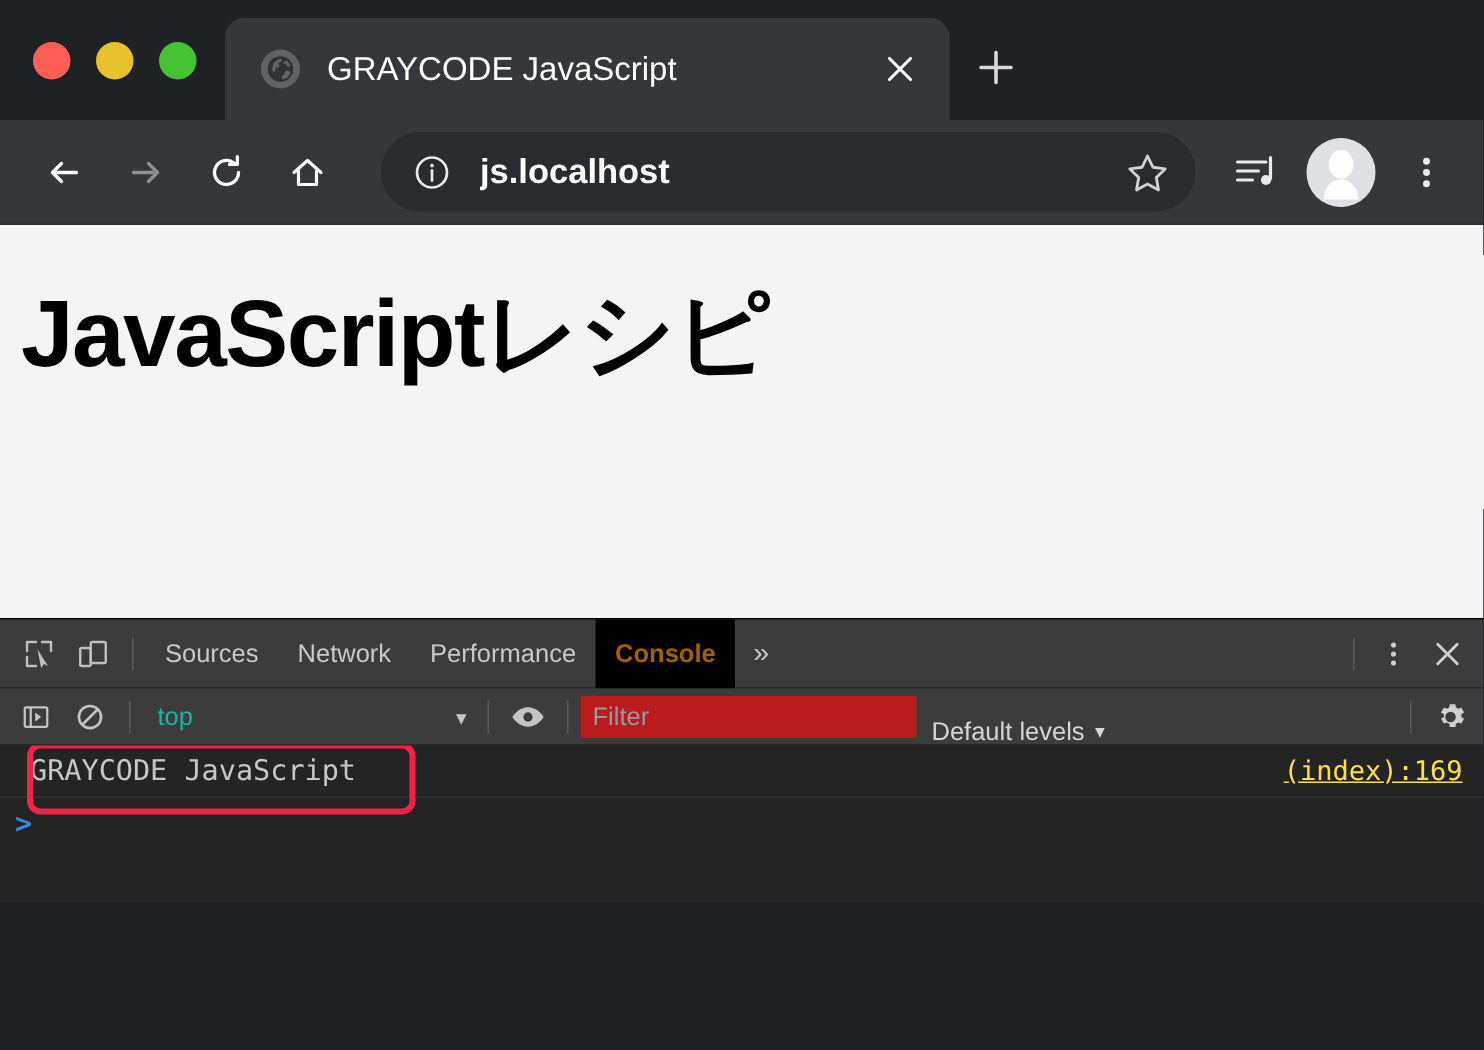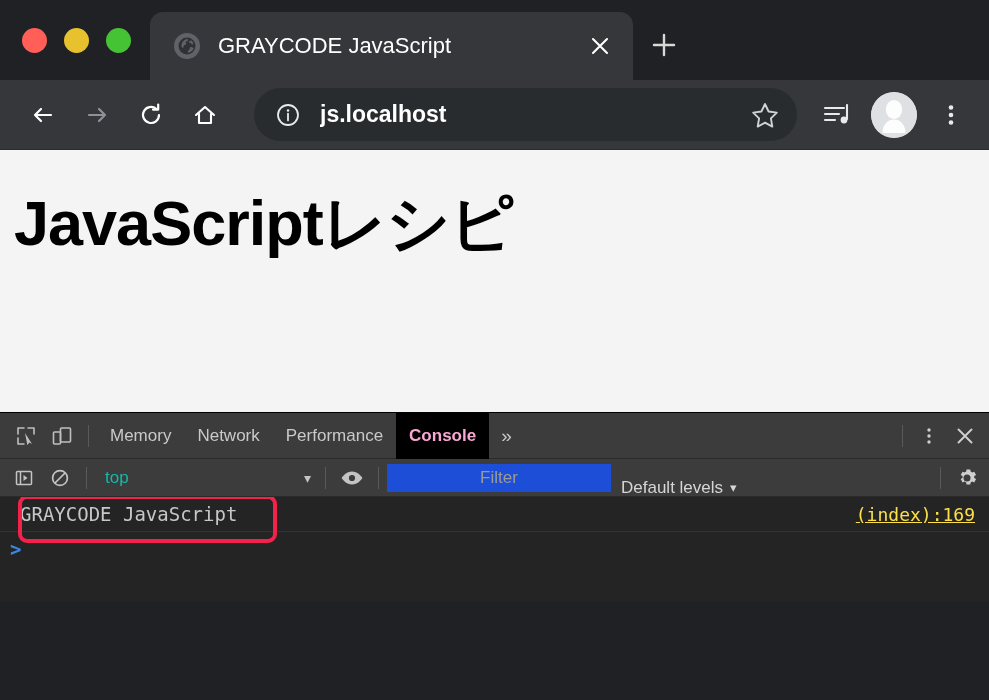--- a/index.html
+++ b/index.html
@@ -191,21 +191,21 @@
     color: #C9C9C9;
     padding: 0 13px;
     height: 46px;
     display: flex;
     align-items: center;
     white-space: nowrap;
     flex: none;
   }
   .dt-tab.active {
     background: #000000;
-    color: #f9a8d4;
+    color: #a16207;
     font-weight: bold;
   }
   .dt-more {
     font-size: 19px;
     color: #C9C9C9;
     padding: 0 12px;
     height: 46px;
     display: flex; align-items: center;
     flex: none;
   }
@@ -223,30 +223,29 @@
   .ctx-select {
     display: flex;
     align-items: center;
     min-width: 220px;
     height: 28px;
     padding: 0 6px 0 8px;
     margin-left: 2px;
   }
   .ctx-label { color: #14b8a6; font-size: 17px; flex: 1; }
   .filter-input {
-    background: #1d4ed8;
+    background: #b91c1c;
     border: none;
     height: 28px;
     width: 224px;
     color: #cfcfcf;
     font-size: 17px;
     padding: 0 8px;
     font-family: "Liberation Sans", sans-serif;
     outline: none;
-    text-align: center;
   }
   .filter-input::placeholder { color: #9a9a9a; }
   .levels {
     color: #D5D5D5;
     font-size: 17px;
     padding: 0 10px;
     display: flex; align-items: center; gap: 7px;
     white-space: nowrap;
     margin-top: 20px;
   }
@@ -410,21 +409,21 @@
         </svg>
       </div>
       <div class="dt-icon-btn">
         <svg width="22" height="22" viewBox="0 0 22 22">
           <rect x="2.5" y="7" width="7" height="12" rx="1" stroke="#bfbfbf" stroke-width="1.6" fill="none"></rect>
           <rect x="9.5" y="3" width="10" height="14" rx="1" stroke="#bfbfbf" stroke-width="1.6" fill="none"></rect>
         </svg>
       </div>
       <div class="dt-sep"></div>
 
-      <div class="dt-tab">Memory</div>
+      <div class="dt-tab">Sources</div>
       <div class="dt-tab">Network</div>
       <div class="dt-tab">Performance</div>
       <div class="dt-tab active">Console</div>
       <div class="dt-more">»</div>
 
       <div class="dt-spacer"></div>
       <div class="dt-sep"></div>
       <div class="dt-icon-btn">
         <svg width="20" height="20" viewBox="0 0 20 20">
           <circle cx="10" cy="4" r="1.7" fill="#cfcfcf"></circle>

